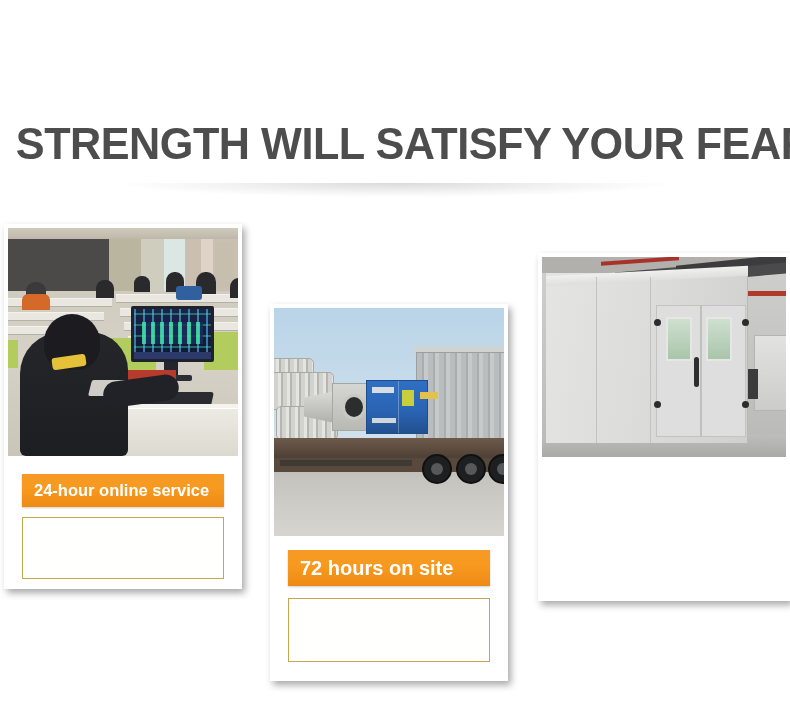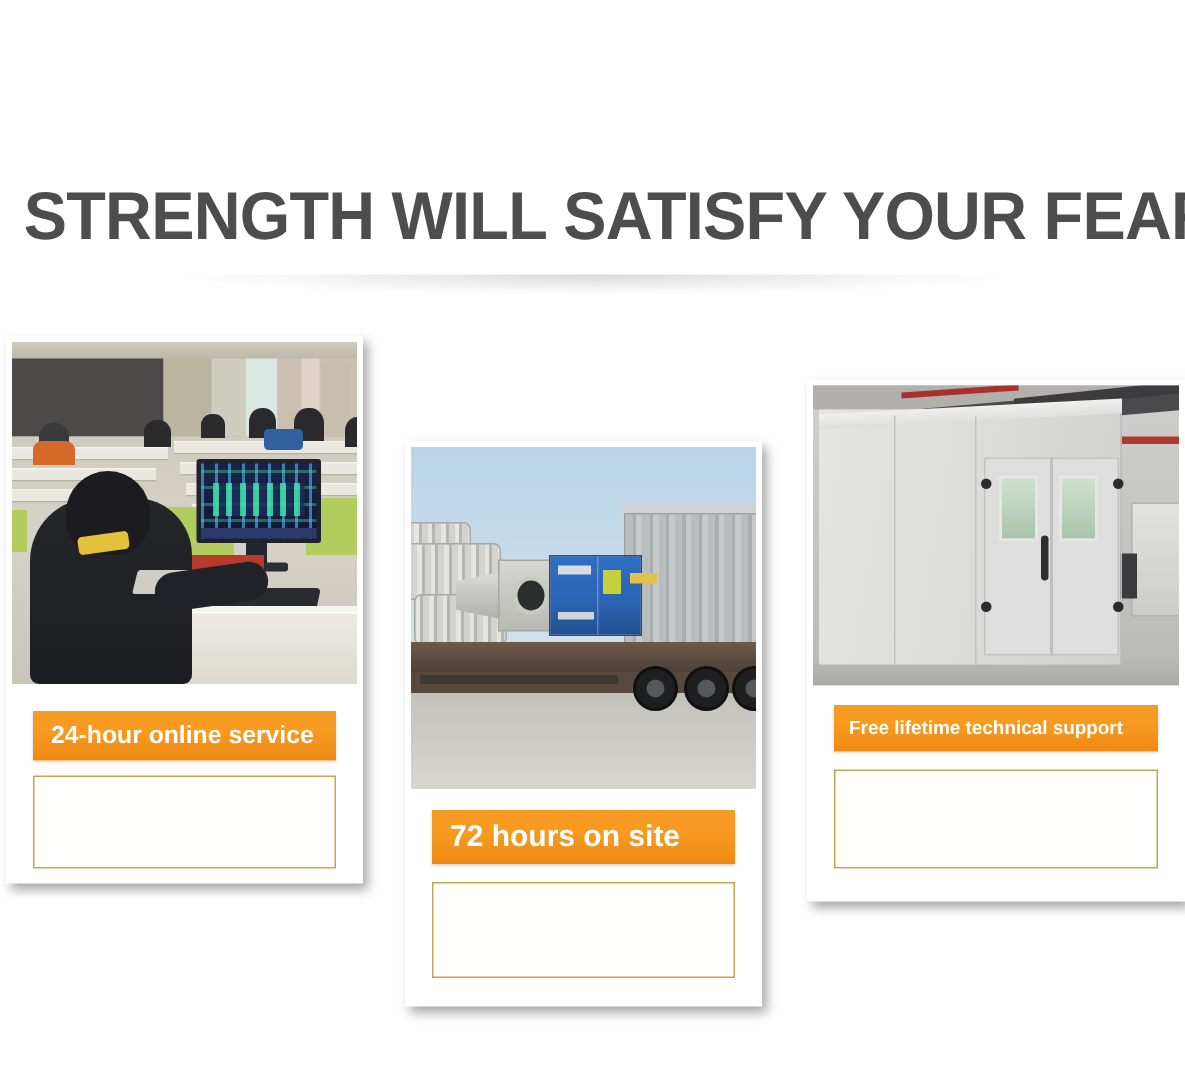--- a/index.html
+++ b/index.html
@@ -66,21 +66,21 @@
   }
 
   
   #card-1 { left: 4px;  top: 224px; width: 238px; height: 365px; }
   #card-1 .photo { height: 228px; }
   #card-1 .card-body { height: 127px; padding: 18px 14px 0 14px; }
   #card-1 .badge { height: 33px; line-height: 33px; padding-left: 12px; font-size: 16.5px; margin-bottom: 10px; width: 100%; }
   #card-1 .empty-box { height: 62px; }
 
   
-  #card-2 { left: 270px; top: 294px; width: 238px; height: 377px; }
+  #card-2 { left: 270px; top: 304px; width: 238px; height: 377px; }
   #card-2 .photo { height: 228px; }
   #card-2 .card-body { height: 139px; padding: 14px 14px 0 14px; }
   #card-2 .badge { height: 36px; line-height: 36px; padding-left: 12px; font-size: 20px; margin-bottom: 12px; width: 100%; }
   #card-2 .empty-box { height: 64px; }
 
   
   #card-3 { left: 538px; top: 253px; width: 252px; height: 348px; }
   #card-3 .photo { height: 200px; }
   #card-3 .card-body { height: 140px; padding: 13px 14px 0 14px; }
   #card-3 .badge { height: 31px; line-height: 31px; padding-left: 10px; font-size: 12.6px; margin-bottom: 12px; width: 100%; }
@@ -350,19 +350,15 @@
         <div class="doorsplit"></div>
         <div class="win wl"></div>
         <div class="win wr"></div>
         <div class="handle"></div>
         <div class="hinge g1"></div>
         <div class="hinge g2"></div>
         <div class="hinge g3"></div>
         <div class="hinge g4"></div>
       </div>
     </div>
-    <div class="card-body">
-      <div class="badge">Free lifetime technical support</div>
-      <div class="empty-box"></div>
-    </div>
   </div>
 
 </div>
 
 </body></html>

